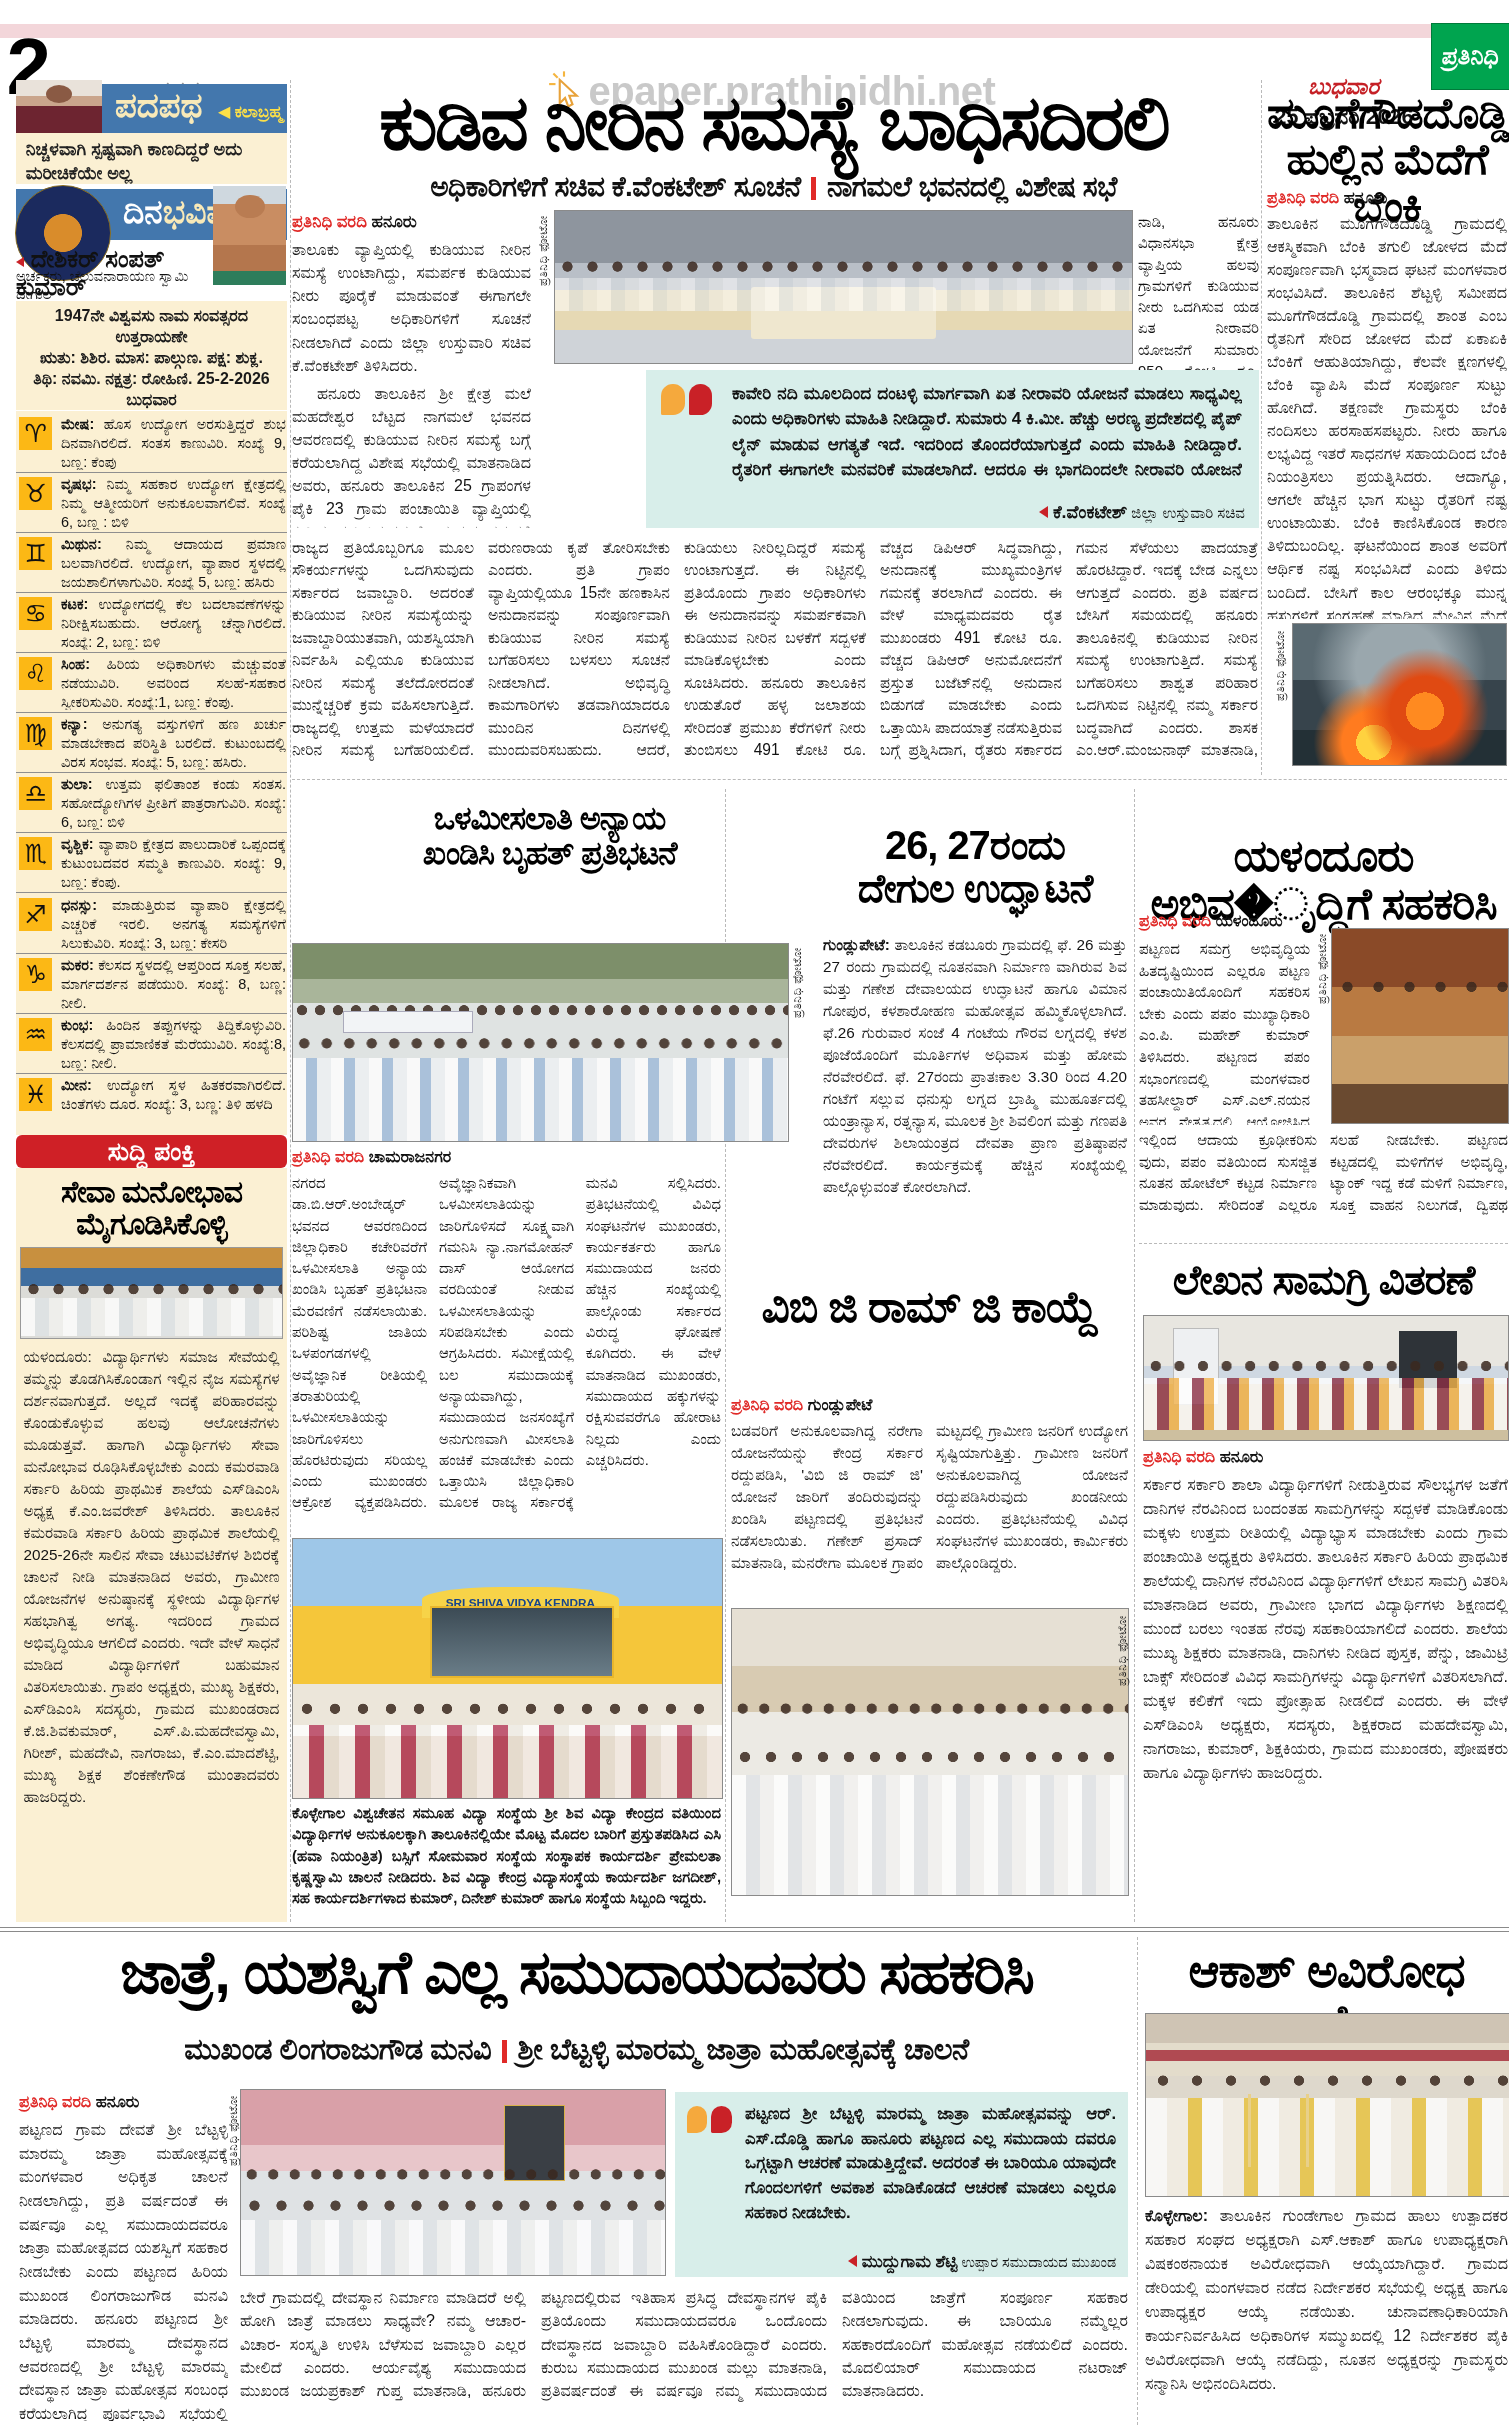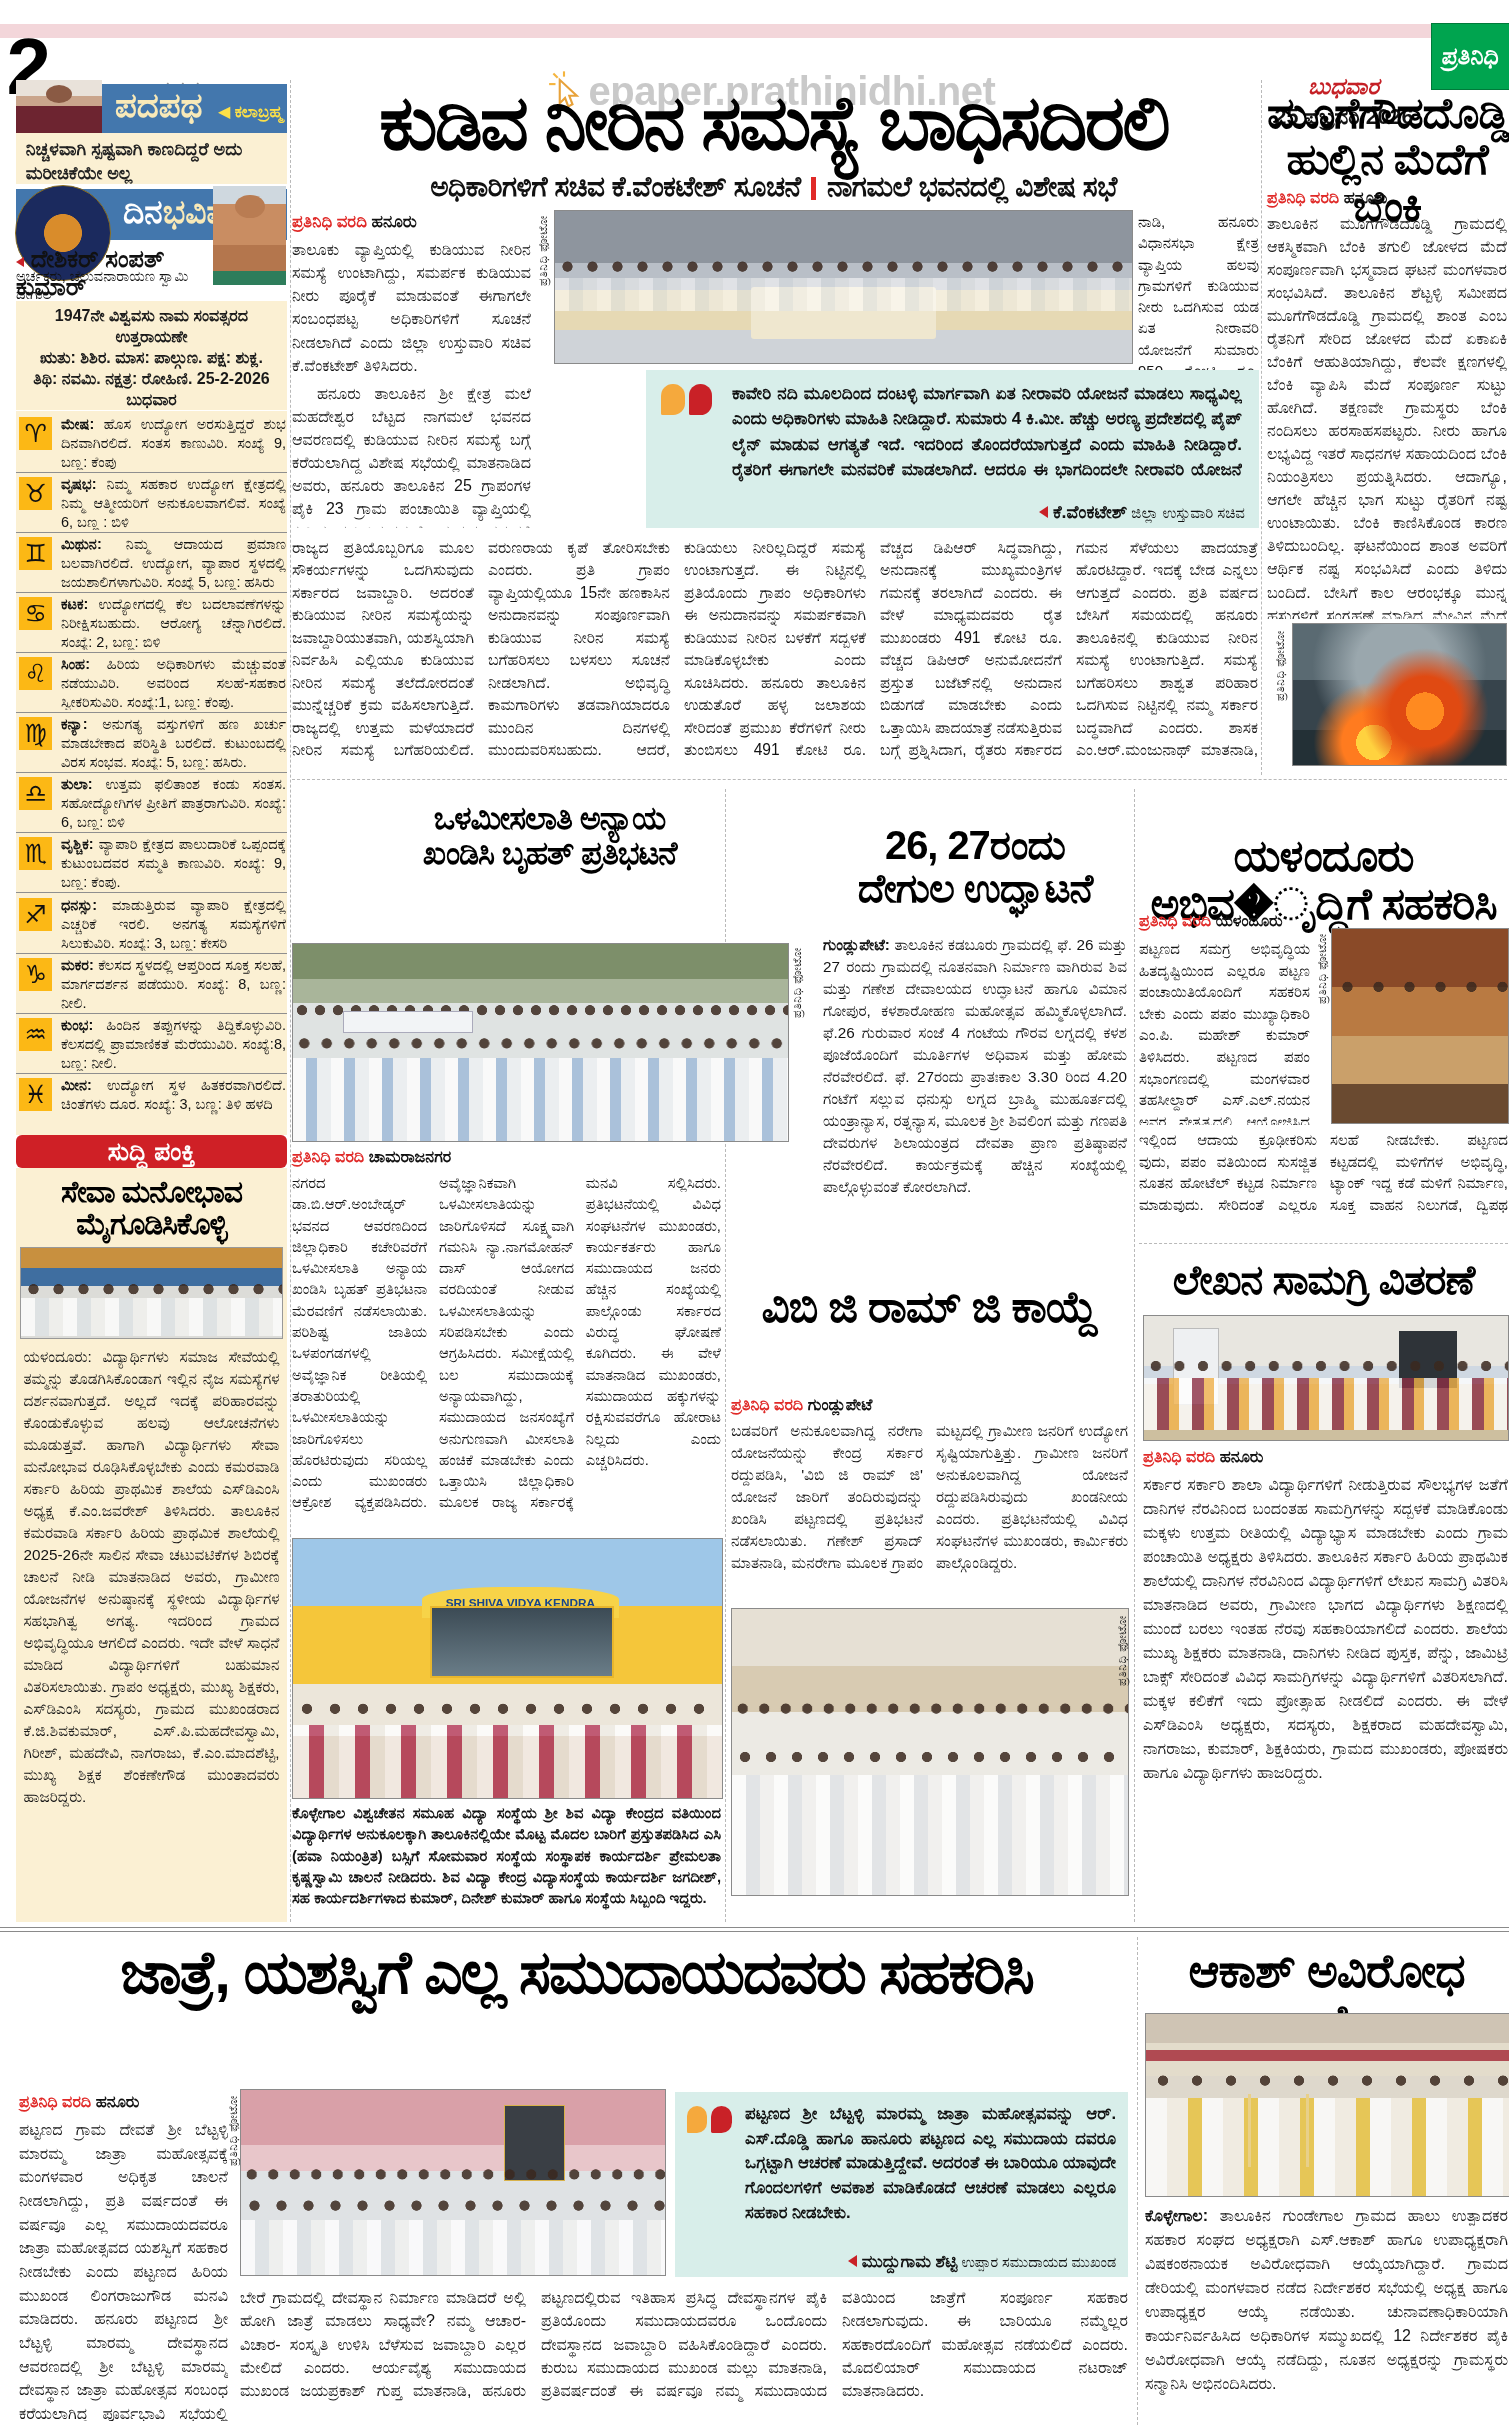--- a/index.html
+++ b/index.html
@@ -271,20 +271,23 @@
 <div class="photo" style="left:1143px;top:1315px;width:364px;height:124px;background:linear-gradient(180deg,#e8e6e0 0 40%,#cfd8e2 40% 55%,#cdbf9f 55% 100%);">
   <div style="position:absolute;left:8%;top:10%;width:12%;height:60%;background:#eef0f2;border:0.5px solid #bbb;"></div>
   <div style="position:absolute;left:70%;top:12%;width:16%;height:46%;background:#2e3338;"></div>
   <div class="heads" style="top:34%;height:16%;background-size:23.6px 100%;"></div>
   <div class="shirts" style="top:50%;background-image:linear-gradient(90deg,#ffffff 0 13px,#8c2f44 13px 25px,#f2b24a 25px 35px);background-size:35px 100%;"></div>
 </div>
 <div class="abs byl" style="left:1143px;top:1448px;font-size:16px;"><span class="red">ಪ್ರತಿನಿಧಿ ವರದಿ</span> <span>ಹನೂರು</span></div>
 <div class="abs bt" style="left:1143px;top:1473px;width:365px;height:447px;font-size:16px;line-height:1.5;">ಸರ್ಕಾರ ಸರ್ಕಾರಿ ಶಾಲಾ ವಿದ್ಯಾರ್ಥಿಗಳಿಗೆ ನೀಡುತ್ತಿರುವ ಸೌಲಭ್ಯಗಳ ಜತೆಗೆ ದಾನಿಗಳ ನೆರವಿನಿಂದ ಬಂದಂತಹ ಸಾಮಗ್ರಿಗಳನ್ನು ಸದ್ಬಳಕೆ ಮಾಡಿಕೊಂಡು ಮಕ್ಕಳು ಉತ್ತಮ ರೀತಿಯಲ್ಲಿ ವಿದ್ಯಾಭ್ಯಾಸ ಮಾಡಬೇಕು ಎಂದು ಗ್ರಾಮ ಪಂಚಾಯಿತಿ ಅಧ್ಯಕ್ಷರು ತಿಳಿಸಿದರು. ತಾಲೂಕಿನ ಸರ್ಕಾರಿ ಹಿರಿಯ ಪ್ರಾಥಮಿಕ ಶಾಲೆಯಲ್ಲಿ ದಾನಿಗಳ ನೆರವಿನಿಂದ ವಿದ್ಯಾರ್ಥಿಗಳಿಗೆ ಲೇಖನ ಸಾಮಗ್ರಿ ವಿತರಿಸಿ ಮಾತನಾಡಿದ ಅವರು, ಗ್ರಾಮೀಣ ಭಾಗದ ವಿದ್ಯಾರ್ಥಿಗಳು ಶಿಕ್ಷಣದಲ್ಲಿ ಮುಂದೆ ಬರಲು ಇಂತಹ ನೆರವು ಸಹಕಾರಿಯಾಗಲಿದೆ ಎಂದರು. ಶಾಲೆಯ ಮುಖ್ಯ ಶಿಕ್ಷಕರು ಮಾತನಾಡಿ, ದಾನಿಗಳು ನೀಡಿದ ಪುಸ್ತಕ, ಪೆನ್ನು, ಜಾಮಿಟ್ರಿ ಬಾಕ್ಸ್ ಸೇರಿದಂತೆ ವಿವಿಧ ಸಾಮಗ್ರಿಗಳನ್ನು ವಿದ್ಯಾರ್ಥಿಗಳಿಗೆ ವಿತರಿಸಲಾಗಿದೆ. ಮಕ್ಕಳ ಕಲಿಕೆಗೆ ಇದು ಪ್ರೋತ್ಸಾಹ ನೀಡಲಿದೆ ಎಂದರು. ಈ ವೇಳೆ ಎಸ್‌ಡಿಎಂಸಿ ಅಧ್ಯಕ್ಷರು, ಸದಸ್ಯರು, ಶಿಕ್ಷಕರಾದ ಮಹದೇವಸ್ವಾಮಿ, ನಾಗರಾಜು, ಕುಮಾರ್, ಶಿಕ್ಷಕಿಯರು, ಗ್ರಾಮದ ಮುಖಂಡರು, ಪೋಷಕರು ಹಾಗೂ ವಿದ್ಯಾರ್ಥಿಗಳು ಹಾಜರಿದ್ದರು.</div>
 
 <div class="abs hl" style="left:21.5px;top:1941px;width:1110px;font-size:60px;letter-spacing:-2.1px;">ಜಾತ್ರೆ, ಯಶಸ್ವಿಗೆ ಎಲ್ಲ ಸಮುದಾಯದವರು ಸಹಕರಿಸಿ</div>
+<div class="abs subh" style="left:21.5px;top:2033px;width:1110px;font-size:29px;">
+  <span>ಮುಖಂಡ ಲಿಂಗರಾಜುಗೌಡ ಮನವಿ</span><span class="rbar"></span><span>ಶ್ರೀ ಬೆಟ್ಟಳ್ಳಿ ಮಾರಮ್ಮ ಜಾತ್ರಾ ಮಹೋತ್ಸವಕ್ಕೆ ಚಾಲನೆ</span>
+</div>
 <div class="abs byl" style="left:19px;top:2093px;font-size:16px;"><span class="red">ಪ್ರತಿನಿಧಿ ವರದಿ</span> <span>ಹನೂರು</span></div>
 <div class="abs bt" style="left:19px;top:2118px;width:209px;height:303px;font-size:16px;line-height:1.48;">ಪಟ್ಟಣದ ಗ್ರಾಮ ದೇವತೆ ಶ್ರೀ ಬೆಟ್ಟಳ್ಳಿ ಮಾರಮ್ಮ ಜಾತ್ರಾ ಮಹೋತ್ಸವಕ್ಕೆ ಮಂಗಳವಾರ ಅಧಿಕೃತ ಚಾಲನೆ ನೀಡಲಾಗಿದ್ದು, ಪ್ರತಿ ವರ್ಷದಂತೆ ಈ ವರ್ಷವೂ ಎಲ್ಲ ಸಮುದಾಯದವರೂ ಜಾತ್ರಾ ಮಹೋತ್ಸವದ ಯಶಸ್ವಿಗೆ ಸಹಕಾರ ನೀಡಬೇಕು ಎಂದು ಪಟ್ಟಣದ ಹಿರಿಯ ಮುಖಂಡ ಲಿಂಗರಾಜುಗೌಡ ಮನವಿ ಮಾಡಿದರು. ಹನೂರು ಪಟ್ಟಣದ ಶ್ರೀ ಬೆಟ್ಟಳ್ಳಿ ಮಾರಮ್ಮ ದೇವಸ್ಥಾನದ ಆವರಣದಲ್ಲಿ ಶ್ರೀ ಬೆಟ್ಟಳ್ಳಿ ಮಾರಮ್ಮ ದೇವಸ್ಥಾನ ಜಾತ್ರಾ ಮಹೋತ್ಸವ ಸಂಬಂಧ ಕರೆಯಲಾಗಿದ್ದ ಪೂರ್ವಭಾವಿ ಸಭೆಯಲ್ಲಿ ಅವರು ಮಾತನಾಡಿದರು.</div>
 <div class="pcredit" style="left:226px;top:2095px;">ಪ್ರತಿನಿಧಿ ಫೋಟೋ</div>
 <div class="photo" style="left:240px;top:2089px;width:424px;height:185px;background:linear-gradient(180deg,#d9a0a8 0 30%,#e8c6ca 30% 44%,#dfe2e4 44% 100%);">
   <div style="position:absolute;left:62%;top:8%;width:14%;height:40%;background:#3a3f45;border:1.6px solid #d8b24a;"></div>
   <div class="heads" style="top:40%;height:14%;background-size:21.5px 100%;"></div>
   <div class="heads" style="top:56%;height:16%;background-size:27px 100%;"></div>
   <div class="shirts" style="top:70%;"></div>
 </div>
 <div class="qbox" style="left:675px;top:2092px;width:453px;height:185px;">

